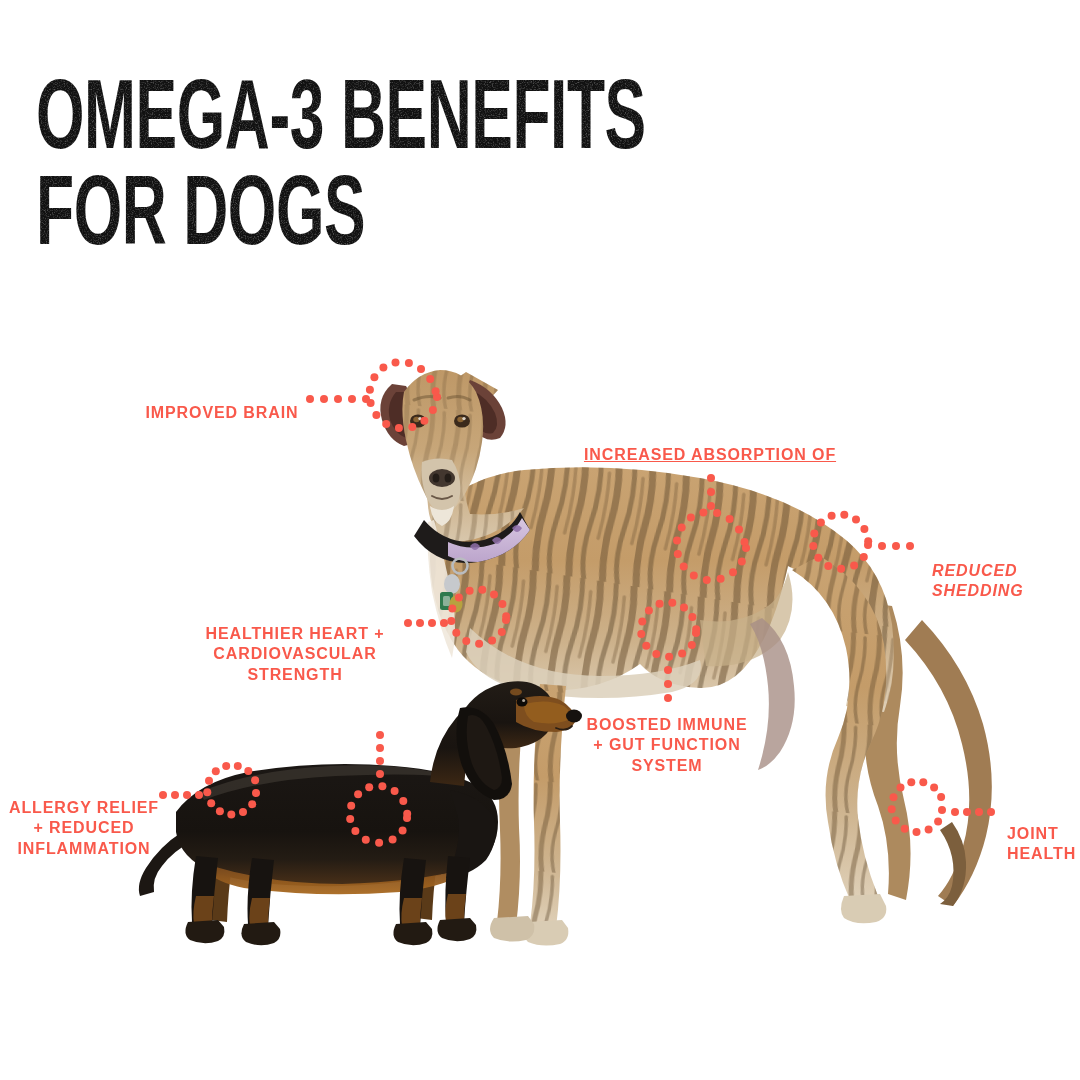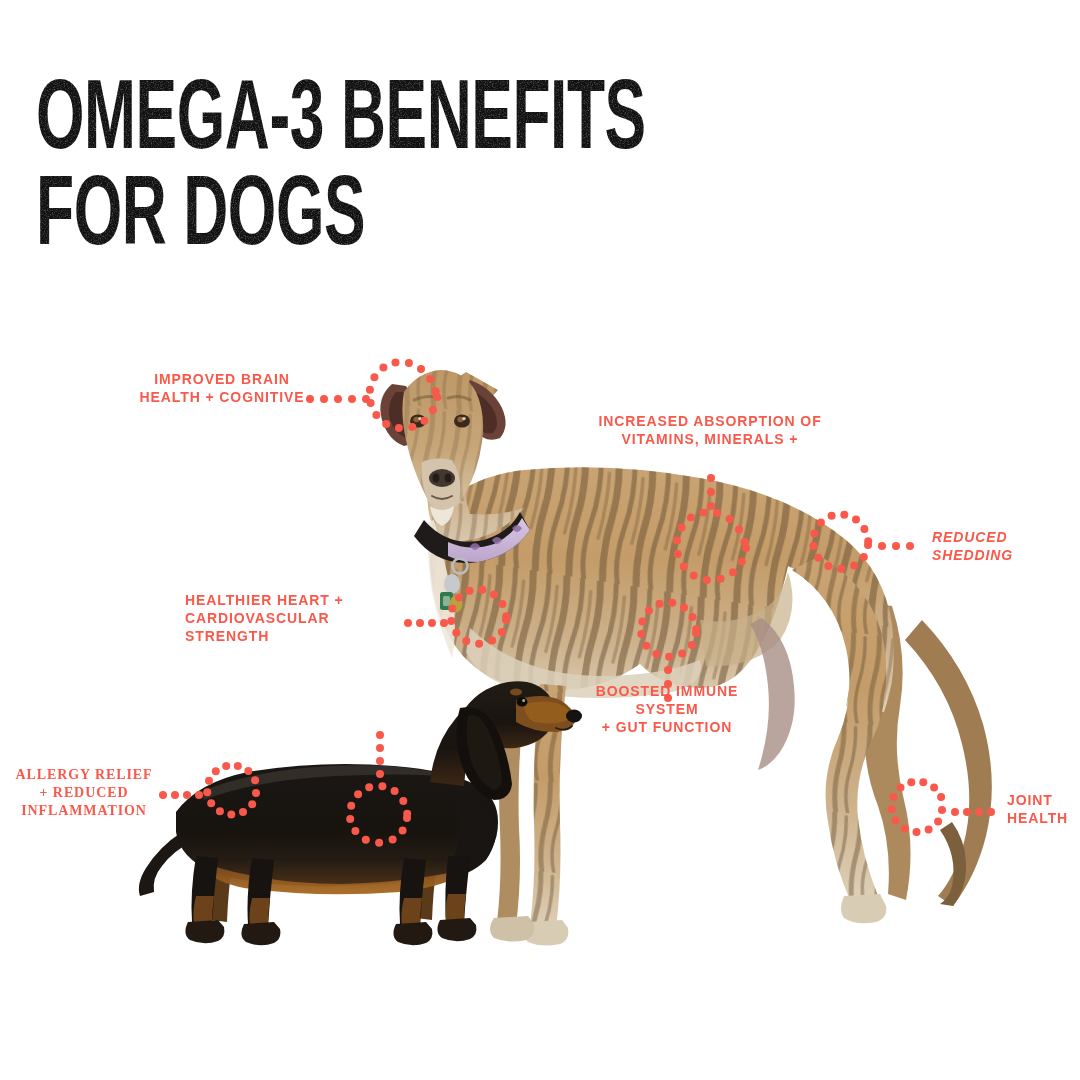--- a/index.html
+++ b/index.html
@@ -37,29 +37,29 @@
     mix-blend-mode:screen;
     opacity:0.55;
   }
 
   
   .label{
     position:absolute;
     color:#F9594B;
     font-family:"Liberation Sans", sans-serif;
     font-weight:700;
-    font-size:14px;
+    font-size:16px;
     letter-spacing:0.9px;
     line-height:1.28;
     text-transform:uppercase;
     white-space:nowrap;
-    -webkit-user-select:none;user-select:none;
+    -webkit-user-select:none;user-select:none;margin-top:32px;
   }
   .label.c{text-align:center;}
-  .label.r{text-align:left;}
+  .label.r{text-align:center;}
   .label.l{text-align:left;}
 
   
   #art{position:absolute;left:0;top:0;width:1080px;height:1080px;}
 </style>
 </head>
 <body>
 
 <div id="canvas">
 
@@ -523,47 +523,45 @@
             <circle cx="967" cy="812" r="4"></circle>
           <circle cx="979" cy="812" r="4"></circle>
             <circle cx="991" cy="812" r="4"></circle>
         </g>
       </g>
     </g>
   </svg>
 
   <div class="label c" style="left:62px;top:371px;width:320px;">
     <div>IMPROVED BRAIN</div>
-    <div>HEALTH + COGNITIVE</div>
-  </div>
-
-  <div class="label c" style="left:550px;top:413px;width:320px;">
+  </div>
+
+  <div class="label c" style="left:550px;top:413px;width:320px;text-decoration:underline;">
     <div>INCREASED ABSORPTION OF</div>
-    <div>VITAMINS, MINERALS +</div>
   </div>
 
   <div class="label l" style="left:932px;top:529px;width:148px;font-style:italic;">
     <div>REDUCED</div>
     <div>SHEDDING</div>
   </div>
 
   <div class="label r" style="left:185px;top:592px;width:220px;">
     <div>HEALTHIER HEART +</div>
     <div>CARDIOVASCULAR</div>
     <div>STRENGTH</div>
   </div>
 
   <div class="label c" style="left:547px;top:683px;width:240px;">
     <div>BOOSTED IMMUNE</div>
+    <div>+ GUT FUNCTION</div>
     <div>SYSTEM</div>
-    <div>+ GUT FUNCTION</div>
-  </div>
-
-
-  <div class="label c" style="left:4px;top:766px;width:160px;font-family:Liberation Serif, serif;">
+  </div>
+
+
+  <div class="label c" style="left:4px;top:766px;width:160px;">
     <div>ALLERGY RELIEF</div>
     <div>+ REDUCED</div>
     <div>INFLAMMATION</div>
   </div>
 
   <div class="label l" style="left:1007px;top:792px;width:80px;">
     <div>JOINT</div>
     <div>HEALTH</div>
   </div>
 

